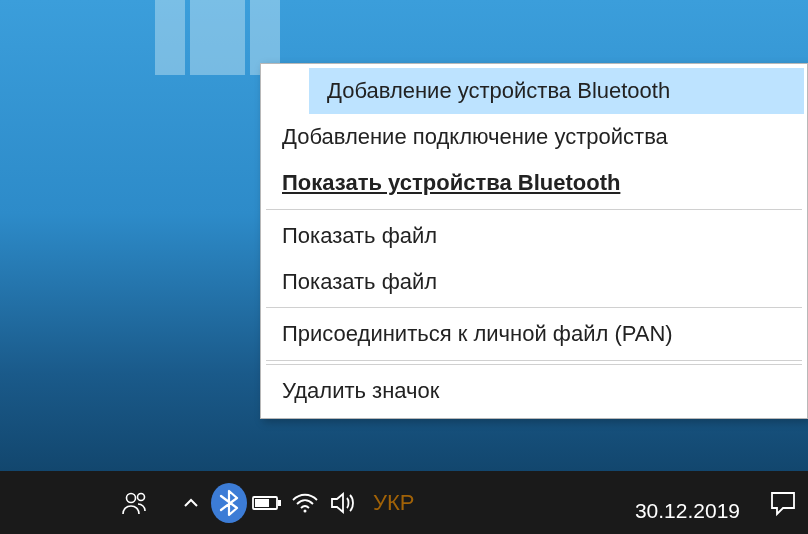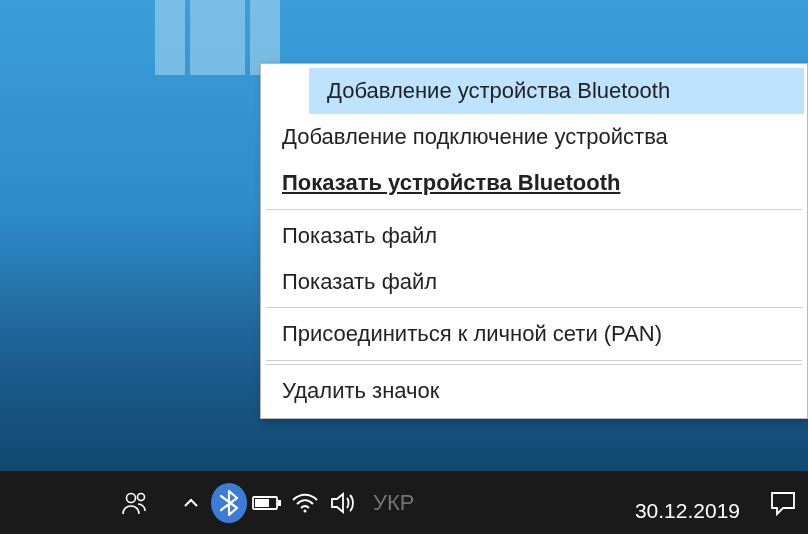--- a/index.html
+++ b/index.html
@@ -113,21 +113,21 @@
       border-radius: 50%;
       background: #3c7cd6;
       display: flex;
       align-items: center;
       justify-content: center;
     }
 
     .lang-label {
       padding: 0 10px;
       font-size: 22px;
-      color: #737373;
+      color: #a16207;
     }
 
     .datetime {
       margin-left: auto;
       padding: 0 16px;
       text-align: center;
       font-size: 21px;
       line-height: 1.2;
       color: #fff;
       position: relative;
@@ -163,21 +163,21 @@
   <div class="menu-item">Добавление подключение устройства</div>
   <div class="menu-item bold">Показать устройства Bluetooth</div>
 
   <div class="menu-separator"></div>
 
   <div class="menu-item">Показать файл</div>
   <div class="menu-item">Показать файл</div>
 
   <div class="menu-separator"></div>
 
-  <div class="menu-item">Присоединиться к личной сети (PAN)</div>
+  <div class="menu-item">Присоединиться к личной файл (PAN)</div>
 
   <div class="menu-separator"></div>
 
 
   <div class="menu-separator"></div>
 
   <div class="menu-item">Удалить значок</div>
 </div>
 
 <div class="taskbar">

